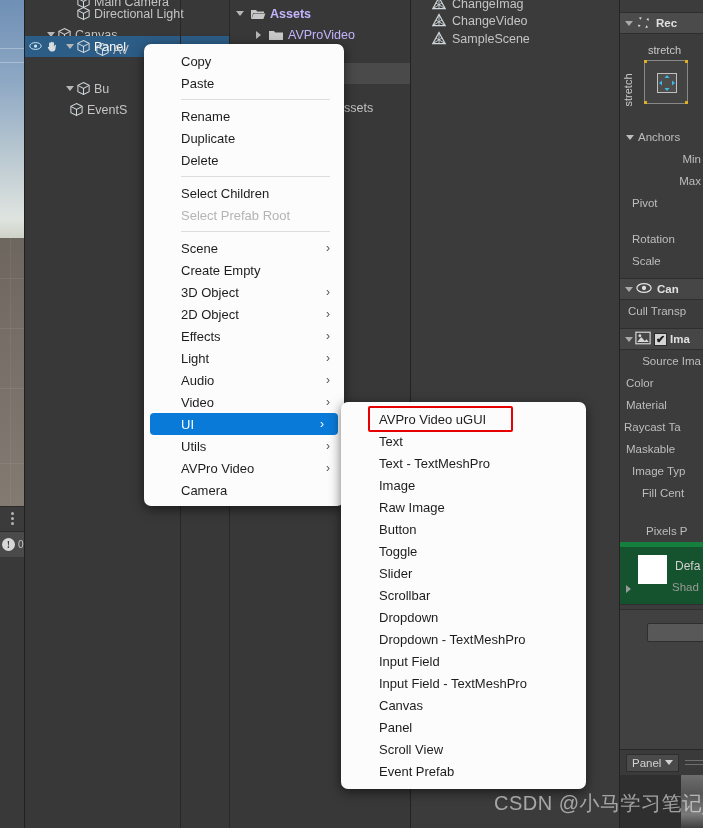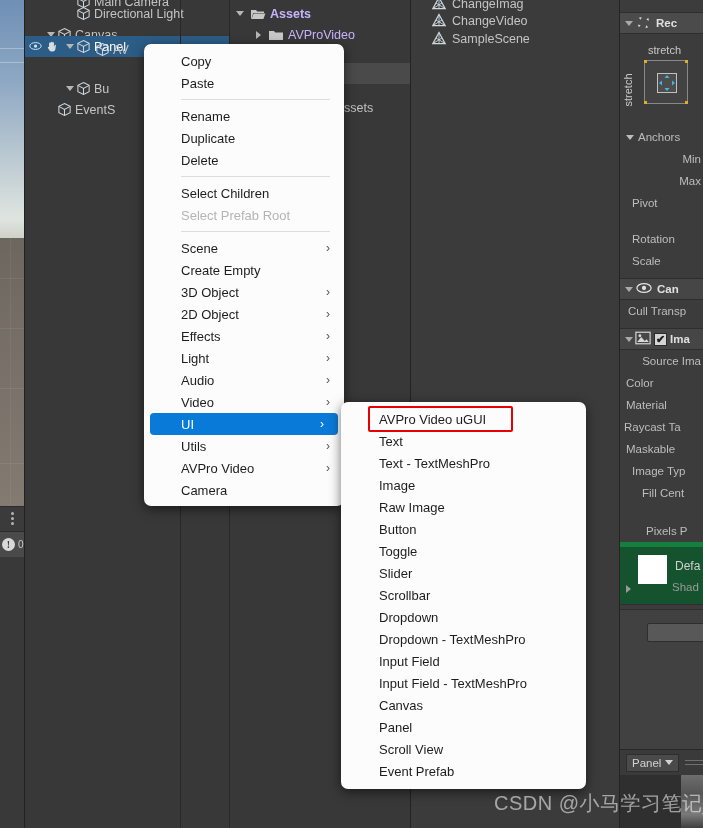--- a/index.html
+++ b/index.html
@@ -471,21 +471,21 @@
         </div>
         <div class="h-row" style="position: absolute; left: 0px; width: 205px; top: 78px;">
           <span style="display: inline-block; width: 39px;"></span>
           <span class="foldout down"></span>
           <span class="cube-ico"><svg width="15" height="15" viewBox="0 0 16 16">
               <path d="M8 1.6 L14 4.7 L14 11.3 L8 14.4 L2 11.3 L2 4.7 Z" fill="none" stroke="#cfd6da" stroke-width="1.1"></path>
               <path d="M2 4.7 L8 7.9 L14 4.7 M8 7.9 L8 14.4" fill="none" stroke="#cfd6da" stroke-width="1.1"></path>
             </svg></span>
           <span class="h-label">Bu</span>
         </div>
-        <div class="h-row" style="position: absolute; left: 0px; width: 205px; top: 99px;">
+        <div class="h-row" style="position: absolute; left: 12px; width: 205px; top: 99px;">
           <span style="display: inline-block; width: 20px;"></span>
           <span class="foldout none"></span>
           <span class="cube-ico"><svg width="15" height="15" viewBox="0 0 16 16">
               <path d="M8 1.6 L14 4.7 L14 11.3 L8 14.4 L2 11.3 L2 4.7 Z" fill="none" stroke="#cfd6da" stroke-width="1.1"></path>
               <path d="M2 4.7 L8 7.9 L14 4.7 M8 7.9 L8 14.4" fill="none" stroke="#cfd6da" stroke-width="1.1"></path>
             </svg></span>
           <span class="h-label">EventS</span>
         </div>
       </div>
   </div>

